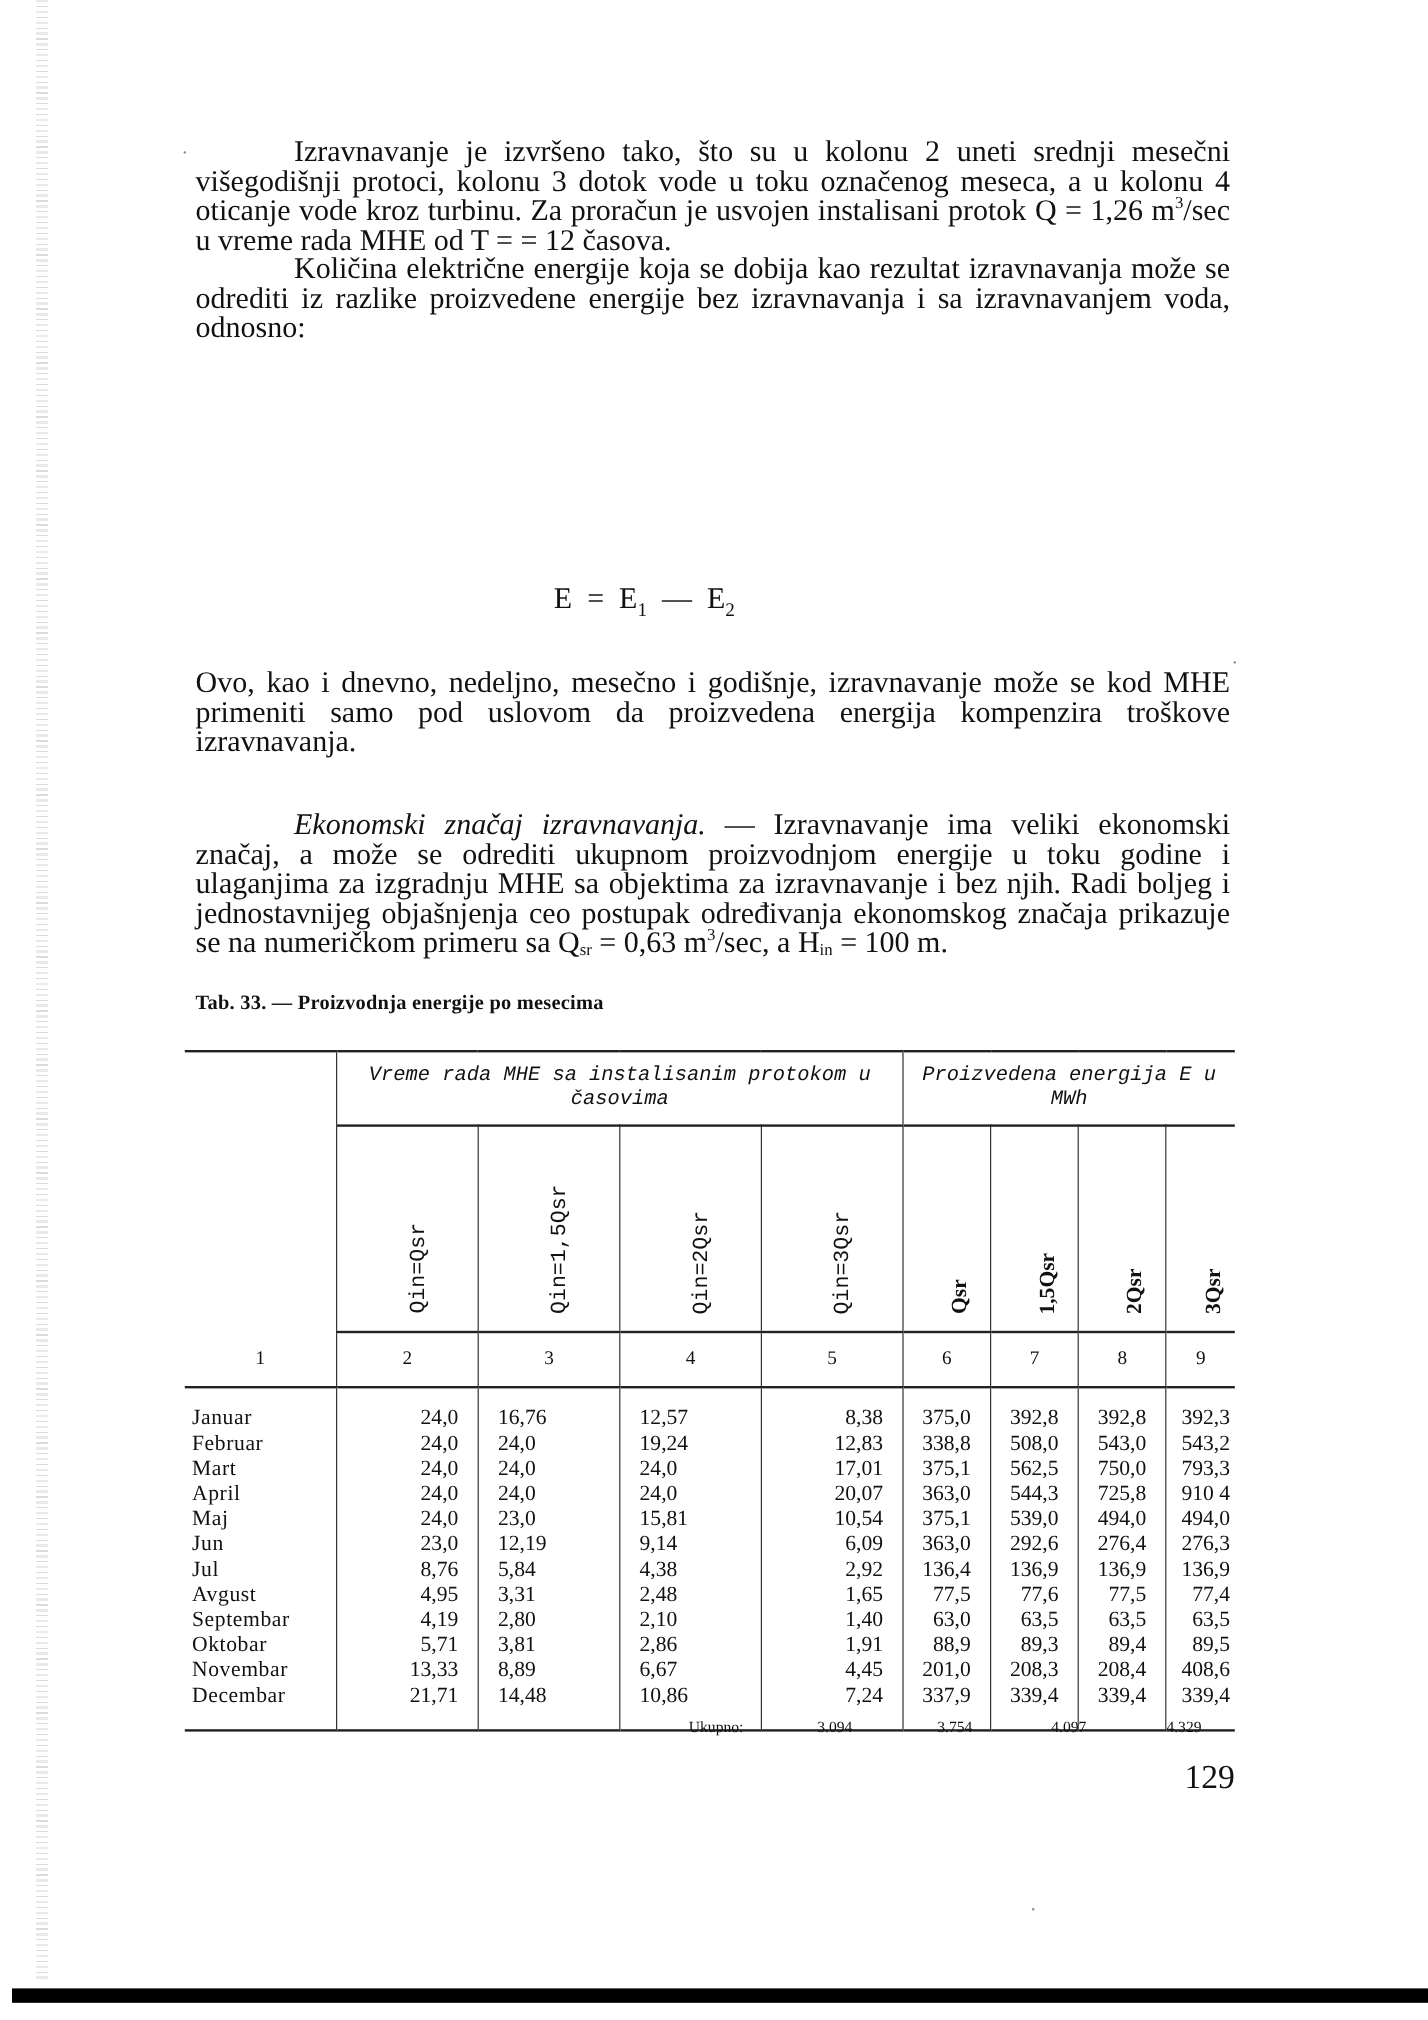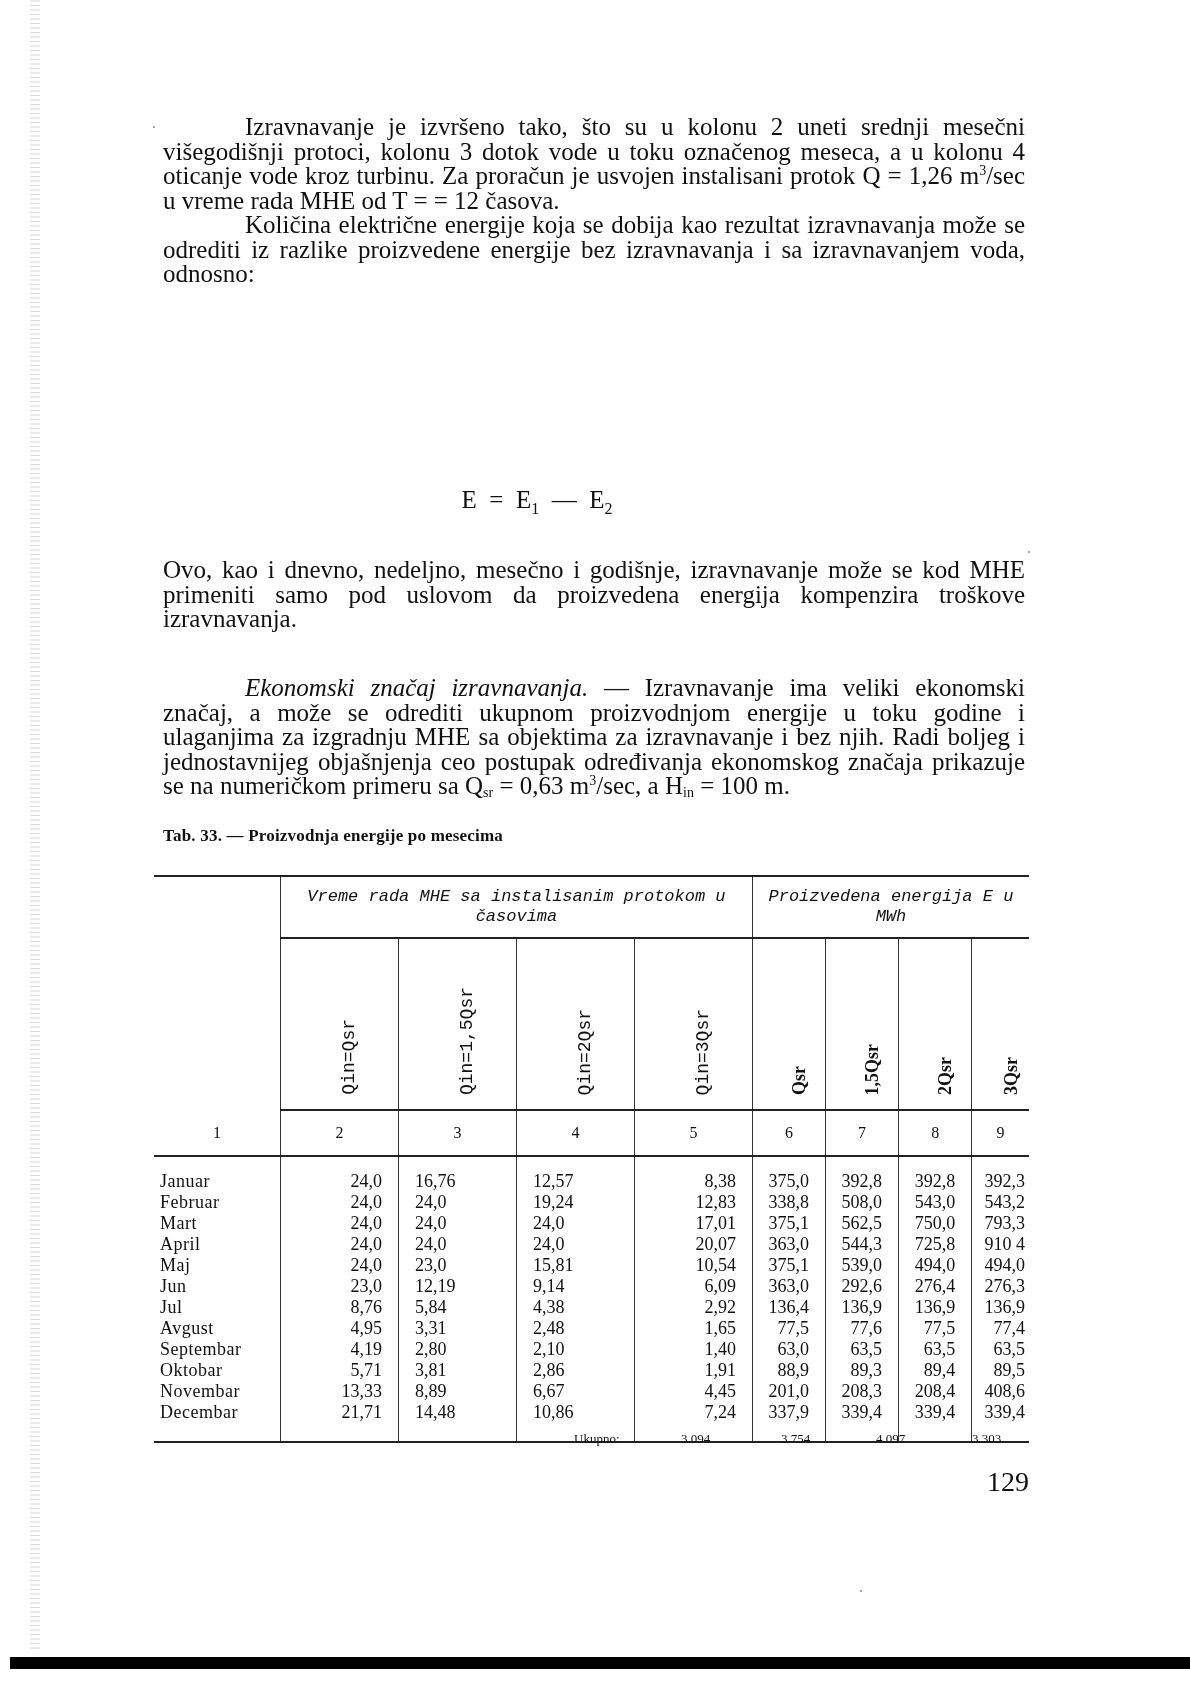--- a/index.html
+++ b/index.html
@@ -236,21 +236,21 @@
           <div>339,4</div>
         </td>
   </tr>
 </tbody>
   </table>
 
 <div class="ukupno" style="left:574px;">Ukupno:</div>
 <div class="ukupno" style="left:681px;">3.094</div>
 <div class="ukupno" style="left:781px;">3.754</div>
 <div class="ukupno" style="left:876px;">4.097</div>
-<div class="ukupno" style="left:972px;">3.303</div>
+<div class="ukupno" style="left:972px;">4.329</div>
 
 <div class="page-num">129</div>
 
 <div class="speck" style="left:153px; top:126px;"></div>
 <div class="speck" style="left:1028px; top:551px;"></div>
 <div class="speck" style="left:860px; top:1590px;"></div>
 
 <div class="bottom-bar"></div>
 
 </body></html>

